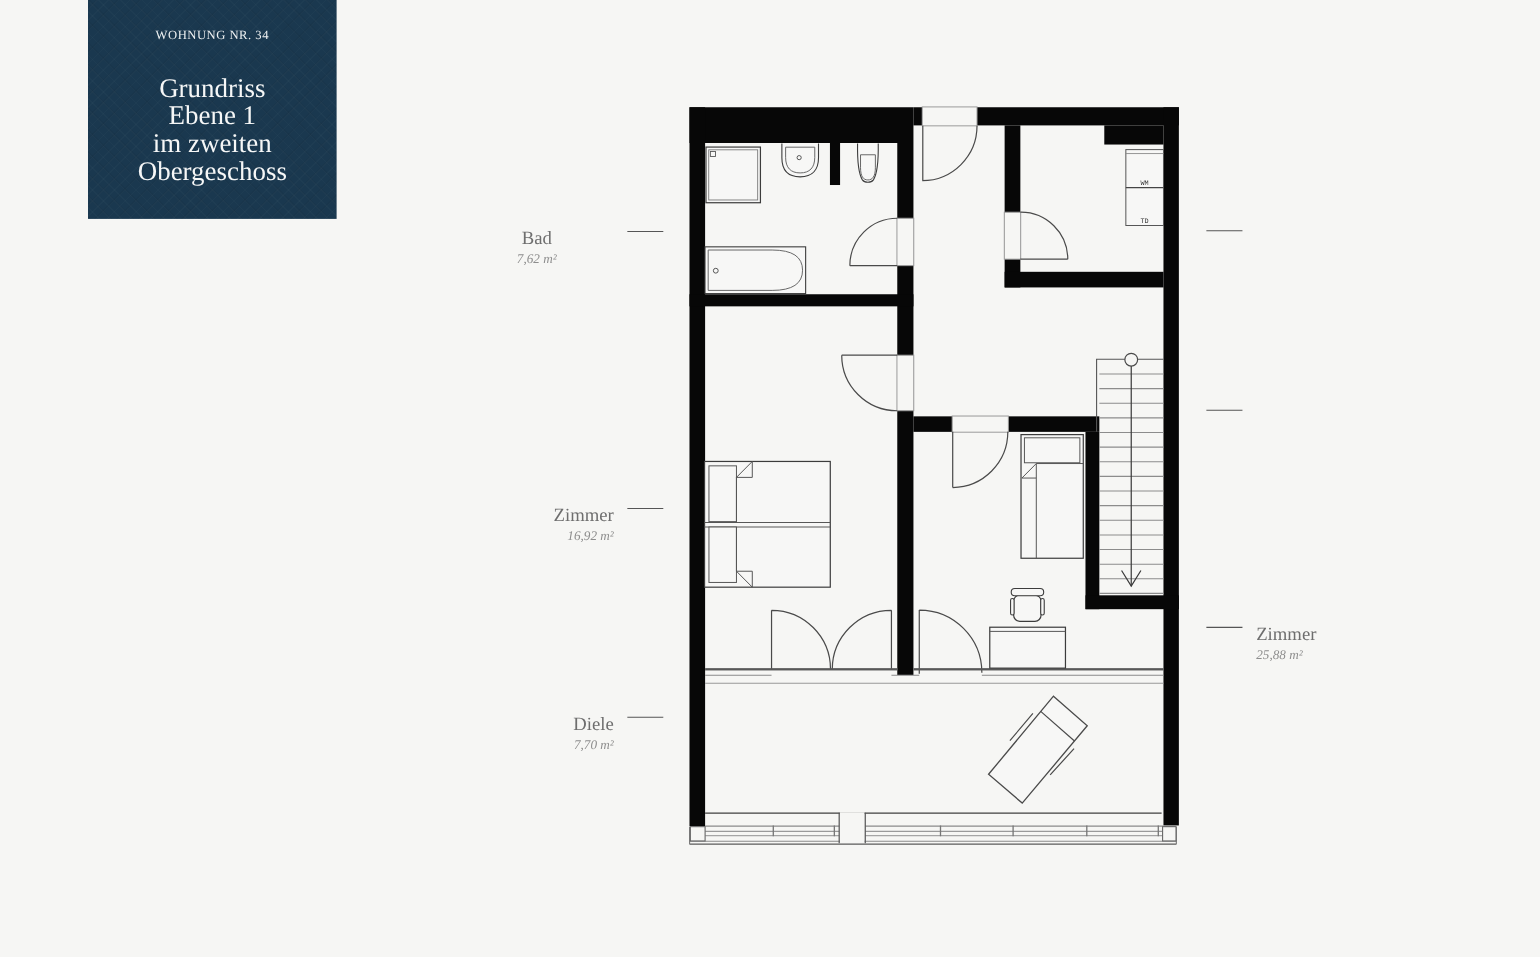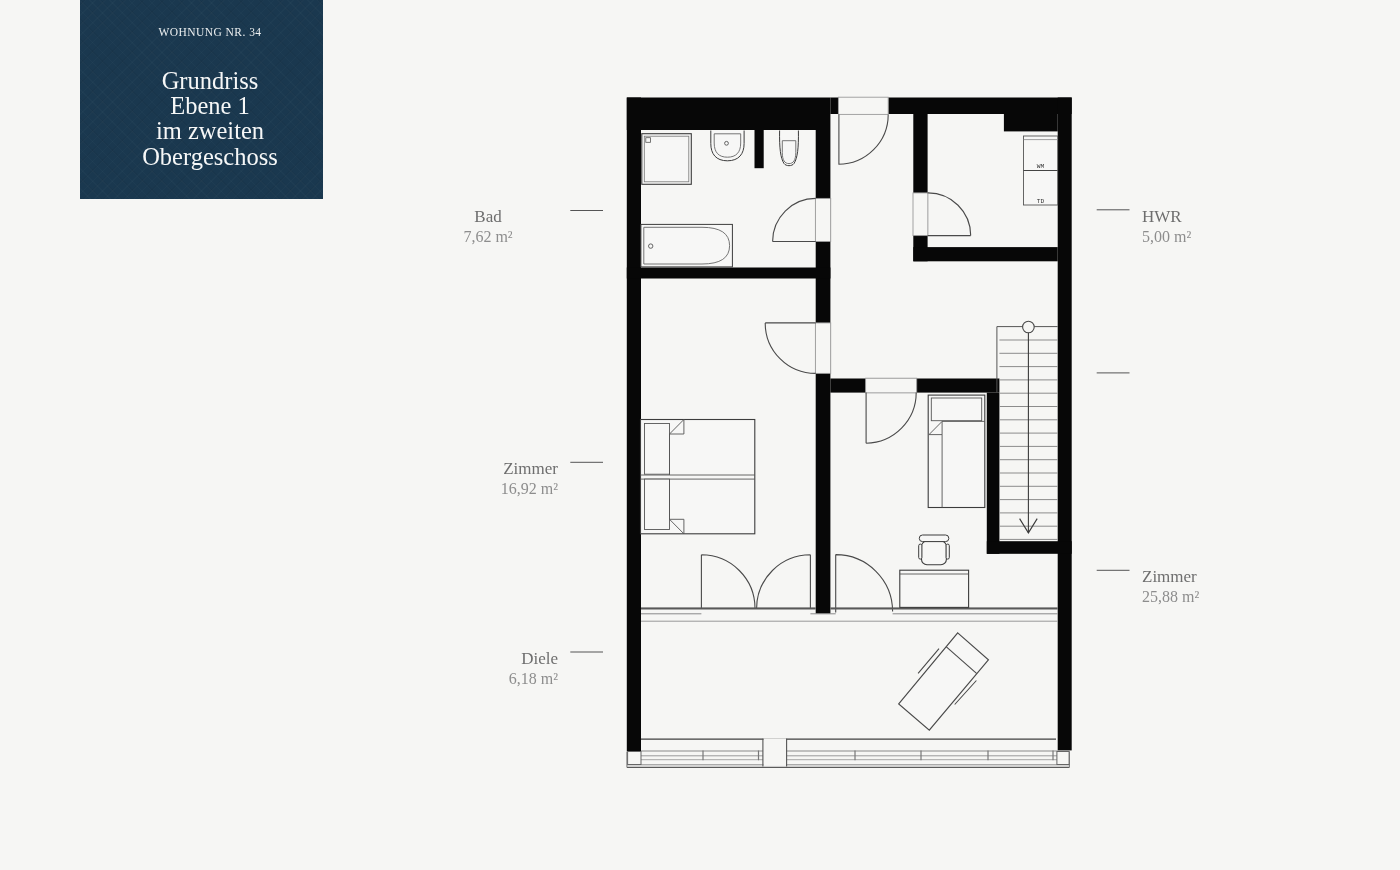--- a/index.html
+++ b/index.html
@@ -6,26 +6,26 @@
   body{width:1400px;height:870px;background:#f6f6f4;position:relative;overflow:hidden;
        font-family:"Liberation Serif", serif;}
   .page{position:absolute;left:0;top:0;width:1400px;height:870px;}
   .titlebox{position:absolute;left:80px;top:0;width:226px;height:199px;
     background-color:#1a384f;
     background-image:
       repeating-linear-gradient(45deg, rgba(255,255,255,0.02) 0 1px, transparent 1px 7px),
       repeating-linear-gradient(-45deg, rgba(255,255,255,0.02) 0 1px, transparent 1px 7px),
       repeating-linear-gradient(45deg, rgba(0,0,0,0.035) 0 2px, transparent 2px 14px),
       repeating-linear-gradient(-45deg, rgba(0,0,0,0.035) 0 2px, transparent 2px 14px);
-    text-align:center;color:#eef1f2;padding-left:17px;}
+    text-align:center;color:#eef1f2;}
   .wohnung{margin-top:26px;font-size:11.5px;letter-spacing:0.45px;color:#edf0f1;}
   .gtitle{margin-top:30px;font-size:24.5px;line-height:25.2px;color:#f6f7f7;}
   .lab{position:absolute;line-height:1;}
   .lab .nm{font-size:17px;color:#6e6e6e;}
-  .lab .ar{font-size:16px;color:#8d8d8d;margin-top:3.5px;}
+  .lab .ar{font-size:12px;color:#8d8d8d;margin-top:3.5px;font-style:italic;}
   .lab-l{text-align:right;width:140px;}
   .lab-r{text-align:left;width:140px;}
   svg{position:absolute;left:0;top:0;}
 </style>
 </head>
 <body>
 <div class="page">
 
   <div class="titlebox">
 
@@ -39,27 +39,23 @@
       <div class="ar">7,62 m²</div>
     </div>
 
   <div class="lab lab-l" style="left:418px;top:460px;">
       <div class="nm">Zimmer</div>
       <div class="ar">16,92 m²</div>
     </div>
 
   <div class="lab lab-l" style="left:418px;top:650px;">
       <div class="nm">Diele</div>
-      <div class="ar">6,18 m²</div>
-    </div>
-
-  <div class="lab lab-r" style="left:1142px;top:208px;">
-      <div class="nm">HWR</div>
-      <div class="ar">5,00 m²</div>
-    </div>
+      <div class="ar">7,70 m²</div>
+    </div>
+
 
 
   <div class="lab lab-r" style="left:1142px;top:568px;">
       <div class="nm">Zimmer</div>
       <div class="ar">25,88 m²</div>
     </div>
 
   <svg width="1400" height="870" viewBox="0 0 1400 870">
   <g id="plan">
     <g id="walls" fill="#070707" stroke="none">

